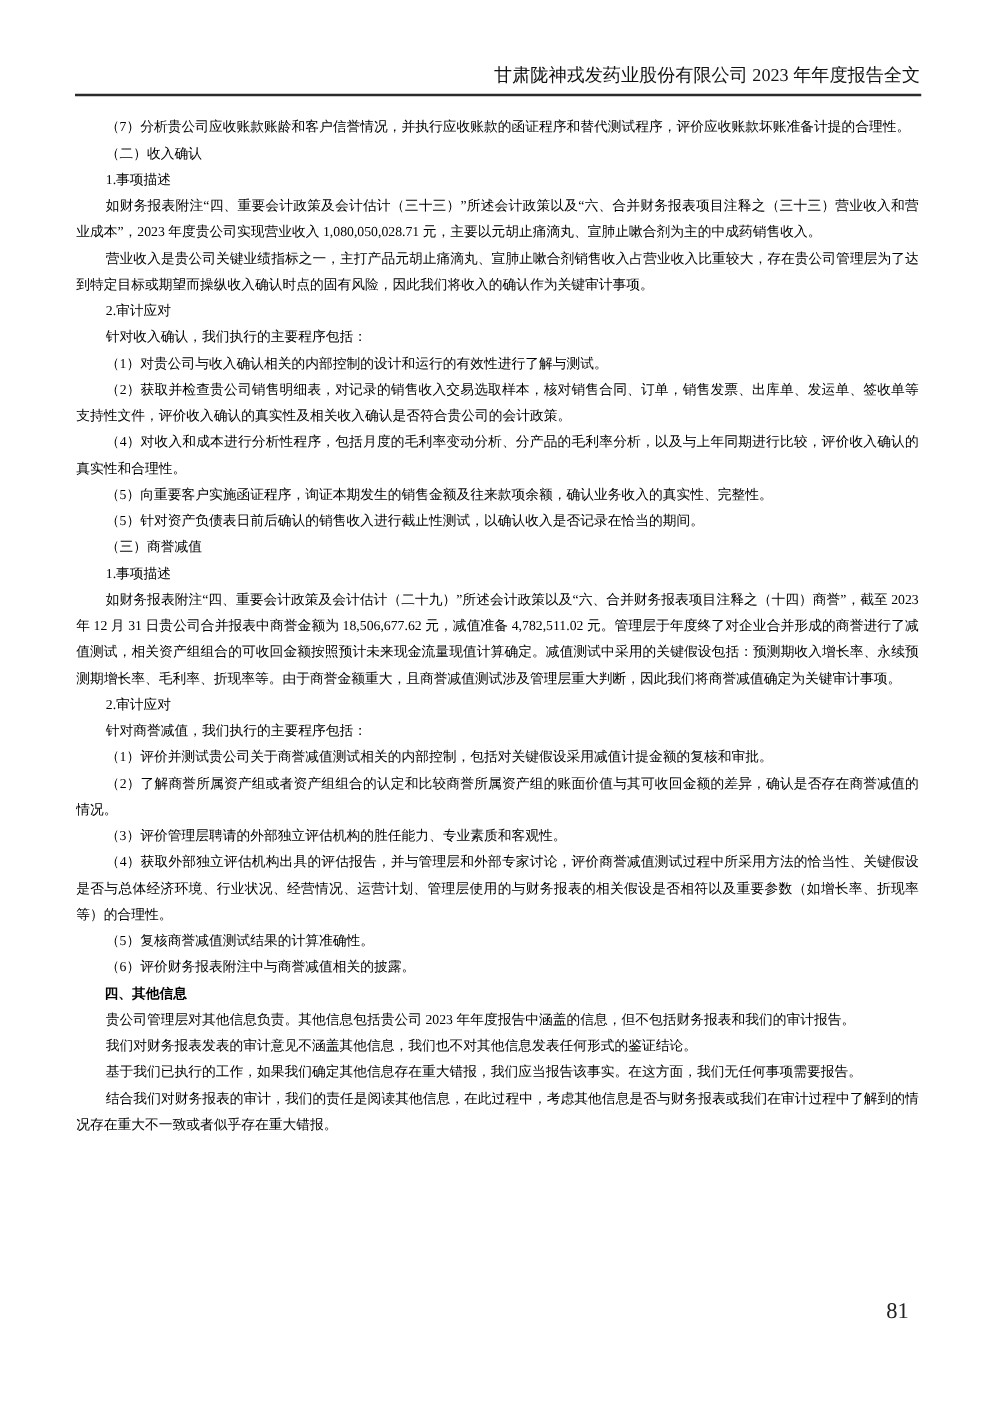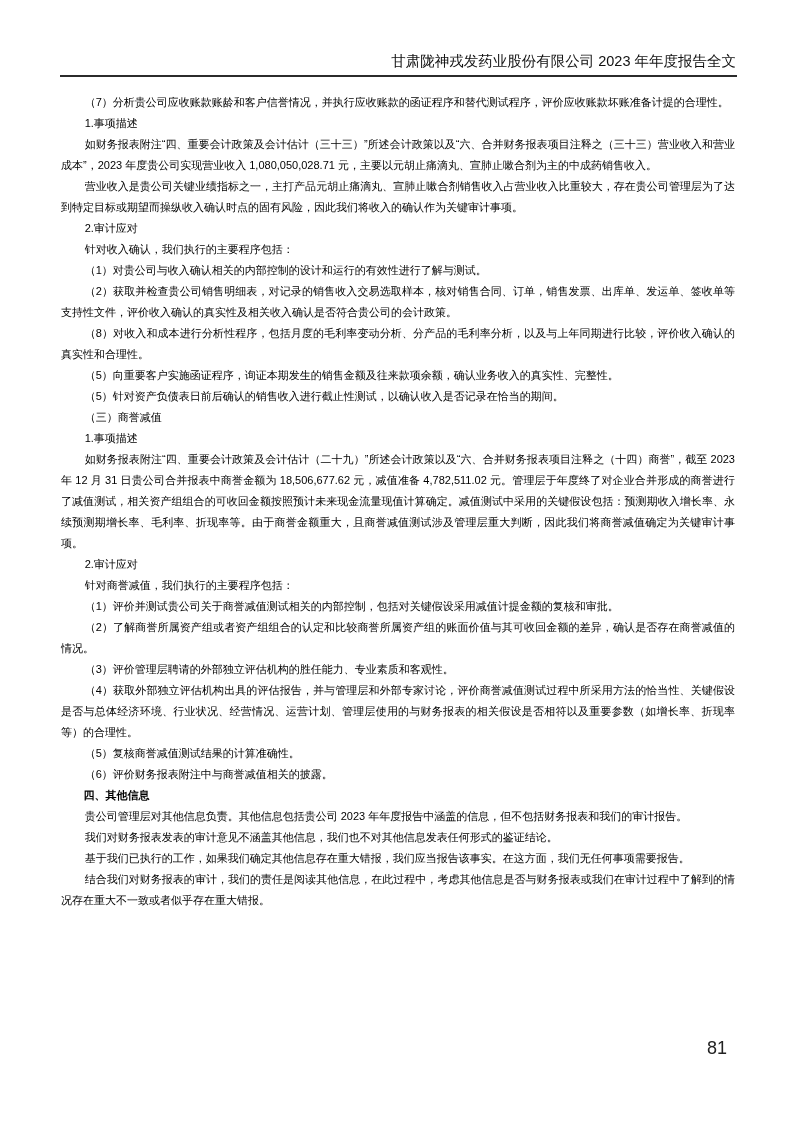--- a/index.html
+++ b/index.html
@@ -5,21 +5,21 @@
   html, body {
     margin: 0;
     padding: 0;
     background: #ffffff;
   }
   .page {
     position: relative;
     width: 793px;
     height: 1068px;
     background: #ffffff;
-    font-family: Liberation Sans, sans-serif;
+    font-family: Liberation Serif, serif;
     color: #000000;
     overflow: hidden;
   }
   .doc-header {
     margin: 52px 57px 0 61px;
     text-align: right;
     font-size: 14.5px;
     line-height: 18px;
     color: #111111;
     white-space: nowrap;
@@ -58,28 +58,29 @@
 <body>
 
 <div class="page">
 
   <div class="doc-header">甘肃陇神戎发药业股份有限公司 2023 年年度报告全文</div>
 
   <hr class="header-rule">
 
   <div class="content">
     <p>（7）分析贵公司应收账款账龄和客户信誉情况，并执行应收账款的函证程序和替代测试程序，评价应收账款坏账准备计提的合理性。</p>
+    <p>（二）收入确认</p>
     <p>1.事项描述</p>
     <p>如财务报表附注“四、重要会计政策及会计估计（三十三）”所述会计政策以及“六、合并财务报表项目注释之（三十三）营业收入和营业成本”，2023 年度贵公司实现营业收入 1,080,050,028.71 元，主要以元胡止痛滴丸、宣肺止嗽合剂为主的中成药销售收入。</p>
     <p>营业收入是贵公司关键业绩指标之一，主打产品元胡止痛滴丸、宣肺止嗽合剂销售收入占营业收入比重较大，存在贵公司管理层为了达到特定目标或期望而操纵收入确认时点的固有风险，因此我们将收入的确认作为关键审计事项。</p>
     <p>2.审计应对</p>
     <p>针对收入确认，我们执行的主要程序包括：</p>
     <p>（1）对贵公司与收入确认相关的内部控制的设计和运行的有效性进行了解与测试。</p>
     <p>（2）获取并检查贵公司销售明细表，对记录的销售收入交易选取样本，核对销售合同、订单，销售发票、出库单、发运单、签收单等支持性文件，评价收入确认的真实性及相关收入确认是否符合贵公司的会计政策。</p>
-    <p>（8）对收入和成本进行分析性程序，包括月度的毛利率变动分析、分产品的毛利率分析，以及与上年同期进行比较，评价收入确认的真实性和合理性。</p>
+    <p>（4）对收入和成本进行分析性程序，包括月度的毛利率变动分析、分产品的毛利率分析，以及与上年同期进行比较，评价收入确认的真实性和合理性。</p>
     <p>（5）向重要客户实施函证程序，询证本期发生的销售金额及往来款项余额，确认业务收入的真实性、完整性。</p>
     <p>（5）针对资产负债表日前后确认的销售收入进行截止性测试，以确认收入是否记录在恰当的期间。</p>
     <p>（三）商誉减值</p>
     <p>1.事项描述</p>
     <p>如财务报表附注“四、重要会计政策及会计估计（二十九）”所述会计政策以及“六、合并财务报表项目注释之（十四）商誉”，截至 2023 年 12 月 31 日贵公司合并报表中商誉金额为 18,506,677.62 元，减值准备 4,782,511.02 元。管理层于年度终了对企业合并形成的商誉进行了减值测试，相关资产组组合的可收回金额按照预计未来现金流量现值计算确定。减值测试中采用的关键假设包括：预测期收入增长率、永续预测期增长率、毛利率、折现率等。由于商誉金额重大，且商誉减值测试涉及管理层重大判断，因此我们将商誉减值确定为关键审计事项。</p>
     <p>2.审计应对</p>
     <p>针对商誉减值，我们执行的主要程序包括：</p>
     <p>（1）评价并测试贵公司关于商誉减值测试相关的内部控制，包括对关键假设采用减值计提金额的复核和审批。</p>
     <p>（2）了解商誉所属资产组或者资产组组合的认定和比较商誉所属资产组的账面价值与其可收回金额的差异，确认是否存在商誉减值的情况。</p>
     <p>（3）评价管理层聘请的外部独立评估机构的胜任能力、专业素质和客观性。</p>

